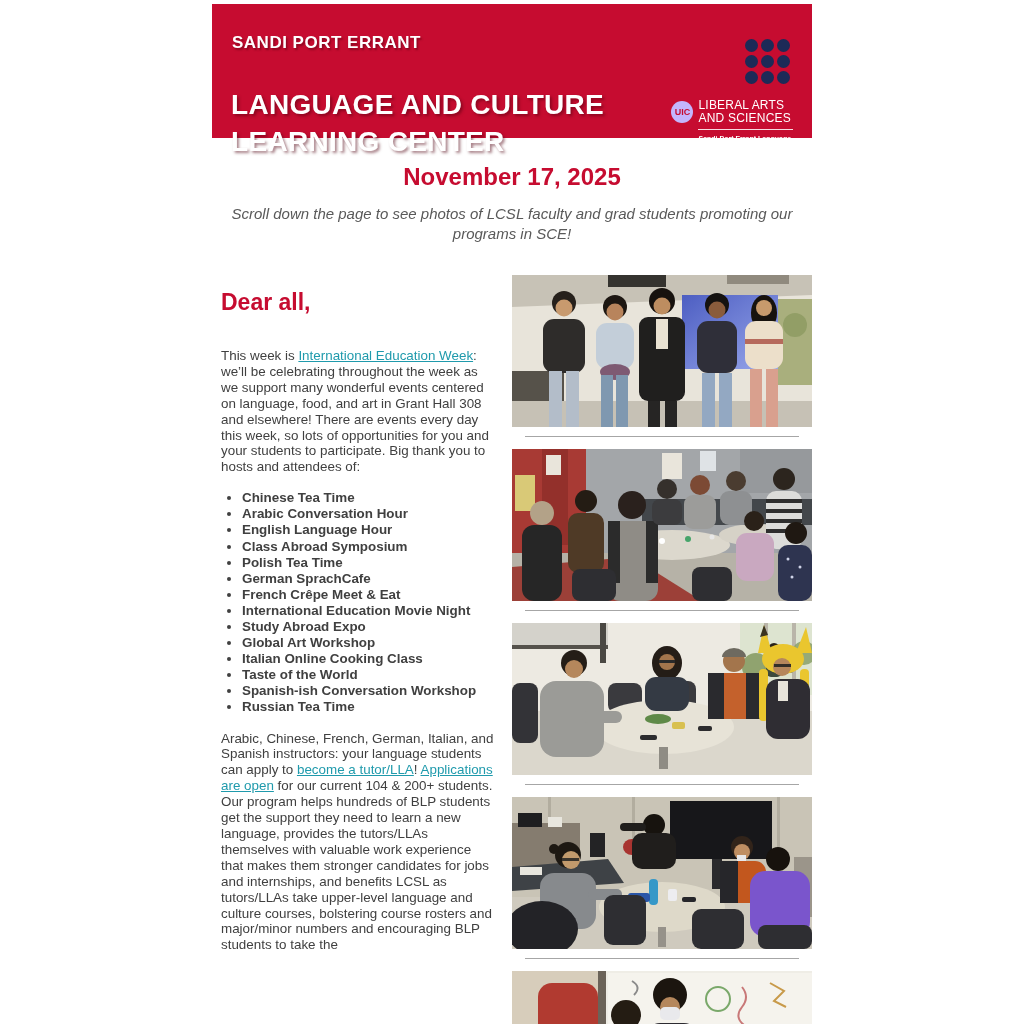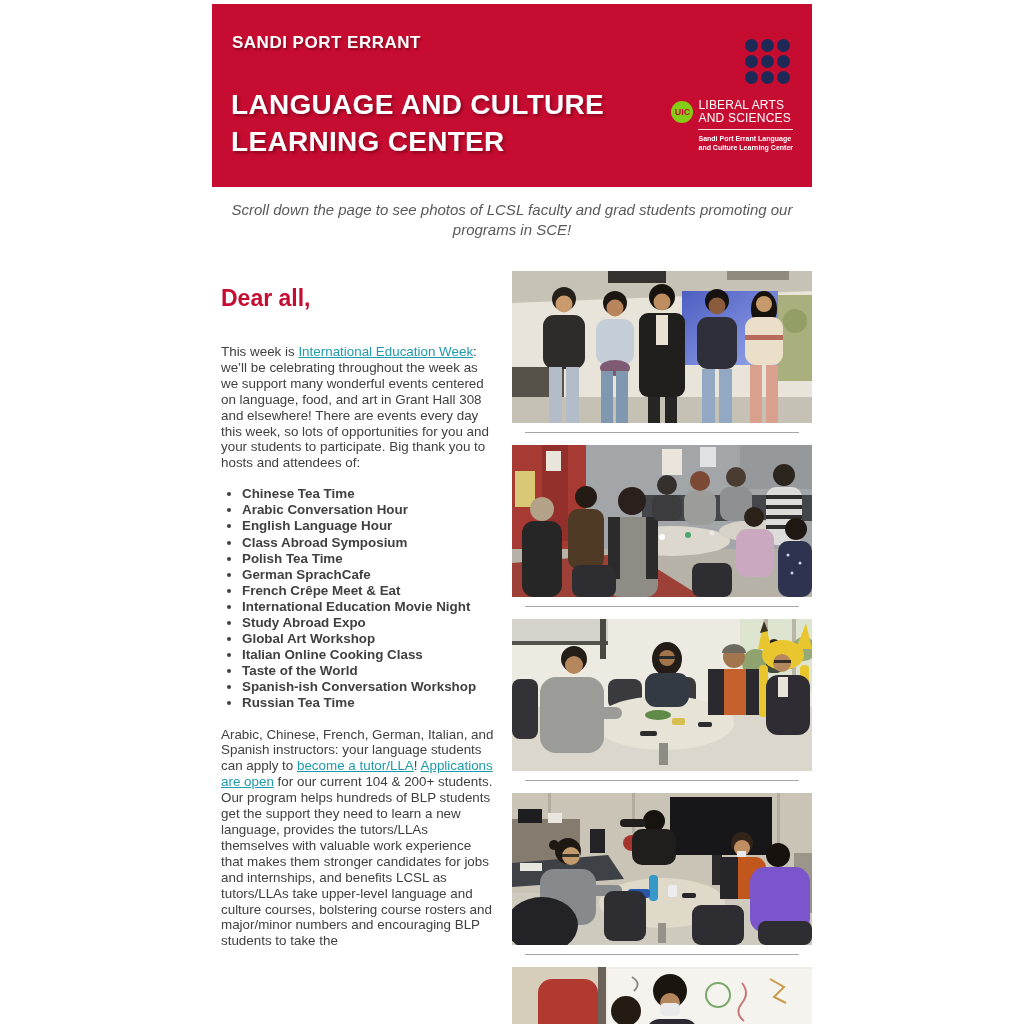--- a/index.html
+++ b/index.html
@@ -9,29 +9,29 @@
     --text:#404040;
     --muted:#595959;
     --divider:#A6A6A6;
   }
   *{margin:0;padding:0;box-sizing:border-box}
   html,body{background:#fff}
   body{width:1024px;height:1024px;overflow:hidden;font-family:"Liberation Sans",sans-serif;}
   .email{width:600px;margin:0 auto;padding-top:4px}
 
   
-  .banner{position:relative;height:183px;background:var(--brand-red)}
+  .banner{position:relative;height:134px;background:var(--brand-red)}
   .eyebrow{position:absolute;left:20px;top:29px;color:#fff;font-weight:bold;font-size:17px;
     letter-spacing:.5px;text-shadow:1.5px 1.5px 2px rgba(80,0,15,.5)}
   .banner-title{position:absolute;left:19px;top:82px;color:#fff;font-weight:bold;font-size:28px;
     line-height:37px;letter-spacing:.3px;text-shadow:2px 2px 3px rgba(80,0,15,.5)}
   .dots{position:absolute;right:22px;top:35px;display:grid;grid-template-columns:repeat(3,13px);grid-gap:3px}
   .dot{width:13px;height:13px;border-radius:50%;background:var(--navy)}
   .logo{position:absolute;right:19px;top:95px;display:flex;gap:5px;align-items:flex-start}
-  .uic-badge{width:22px;height:22px;border-radius:50%;background:#84cc16;color:var(--brand-red);
+  .uic-badge{width:22px;height:22px;border-radius:50%;background:#c4b5fd;color:var(--brand-red);
     font-size:9px;font-weight:bold;display:flex;align-items:center;justify-content:center;margin-top:2px;flex:0 0 auto}
   .college{color:#fff;font-weight:normal;font-size:12px;line-height:13px;letter-spacing:.2px}
   .center-name{margin-top:4px;padding-top:4px;border-top:1px solid rgba(255,255,255,.85);
     font-size:7px;line-height:9px;font-weight:bold;color:#fff}
 
   
   .date-heading{margin-top:25px;text-align:center;color:var(--brand-red);font-size:24px;font-weight:bold}
   .intro-note{margin:13px auto 0;width:584px;text-align:center;color:var(--muted);
     font-style:italic;font-size:15px;line-height:20px}
 
@@ -80,20 +80,21 @@
           <span style="display:block">AND SCIENCES</span>
         </span>
         <span class="center-name" style="display:block">
           <span style="display:block">Sandi Port Errant Language</span>
           <span style="display:block">and Culture Learning Center</span>
         </span>
       </span>
     </div>
   </div>
 
+  <div class="date-heading">November 17, 2025</div>
   <div class="intro-note">Scroll down the page to see photos of LCSL faculty and grad students promoting our programs in SCE!</div>
 
   <div class="columns">
 
     <div class="left-col">
       <div class="salutation">Dear all,</div>
       <p class="para"><span class="b">This week is </span><a href="#" class="link b">International Education Week</a><span>: we’ll be celebrating throughout the week as we support many wonderful events centered on language, food, and art in Grant Hall 308 and elsewhere! There are events every day this week, so lots of opportunities for you and your students to participate. </span><span class="b">Big thank you to hosts and attendees of:</span></p>
       <ul class="events">
           <li>Chinese Tea Time</li>
           <li>Arabic Conversation Hour</li>

